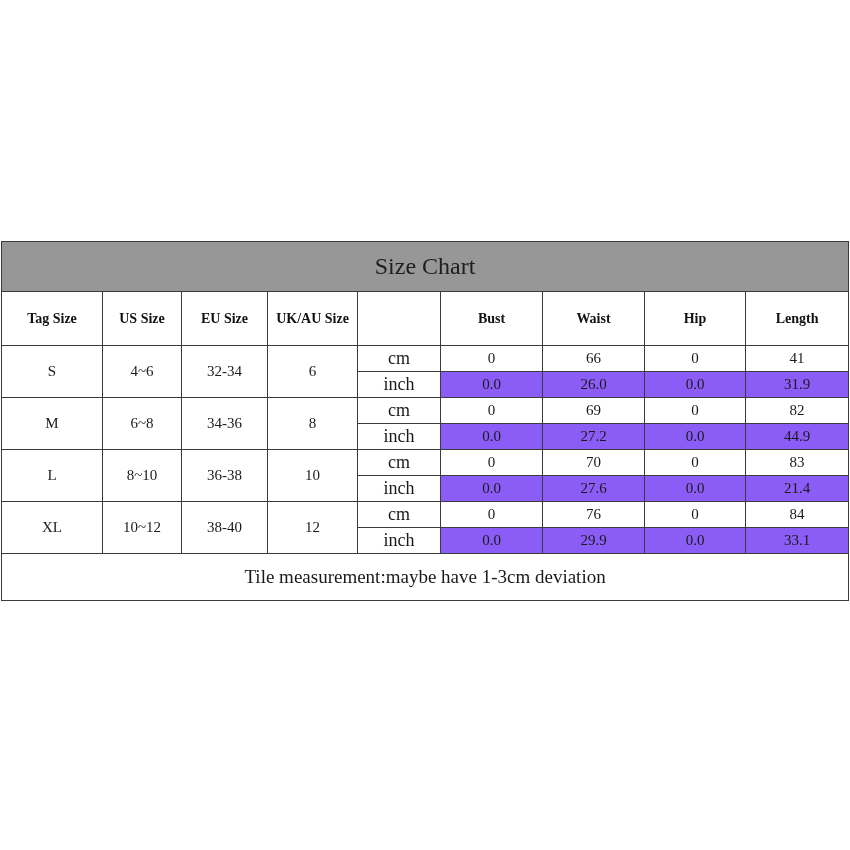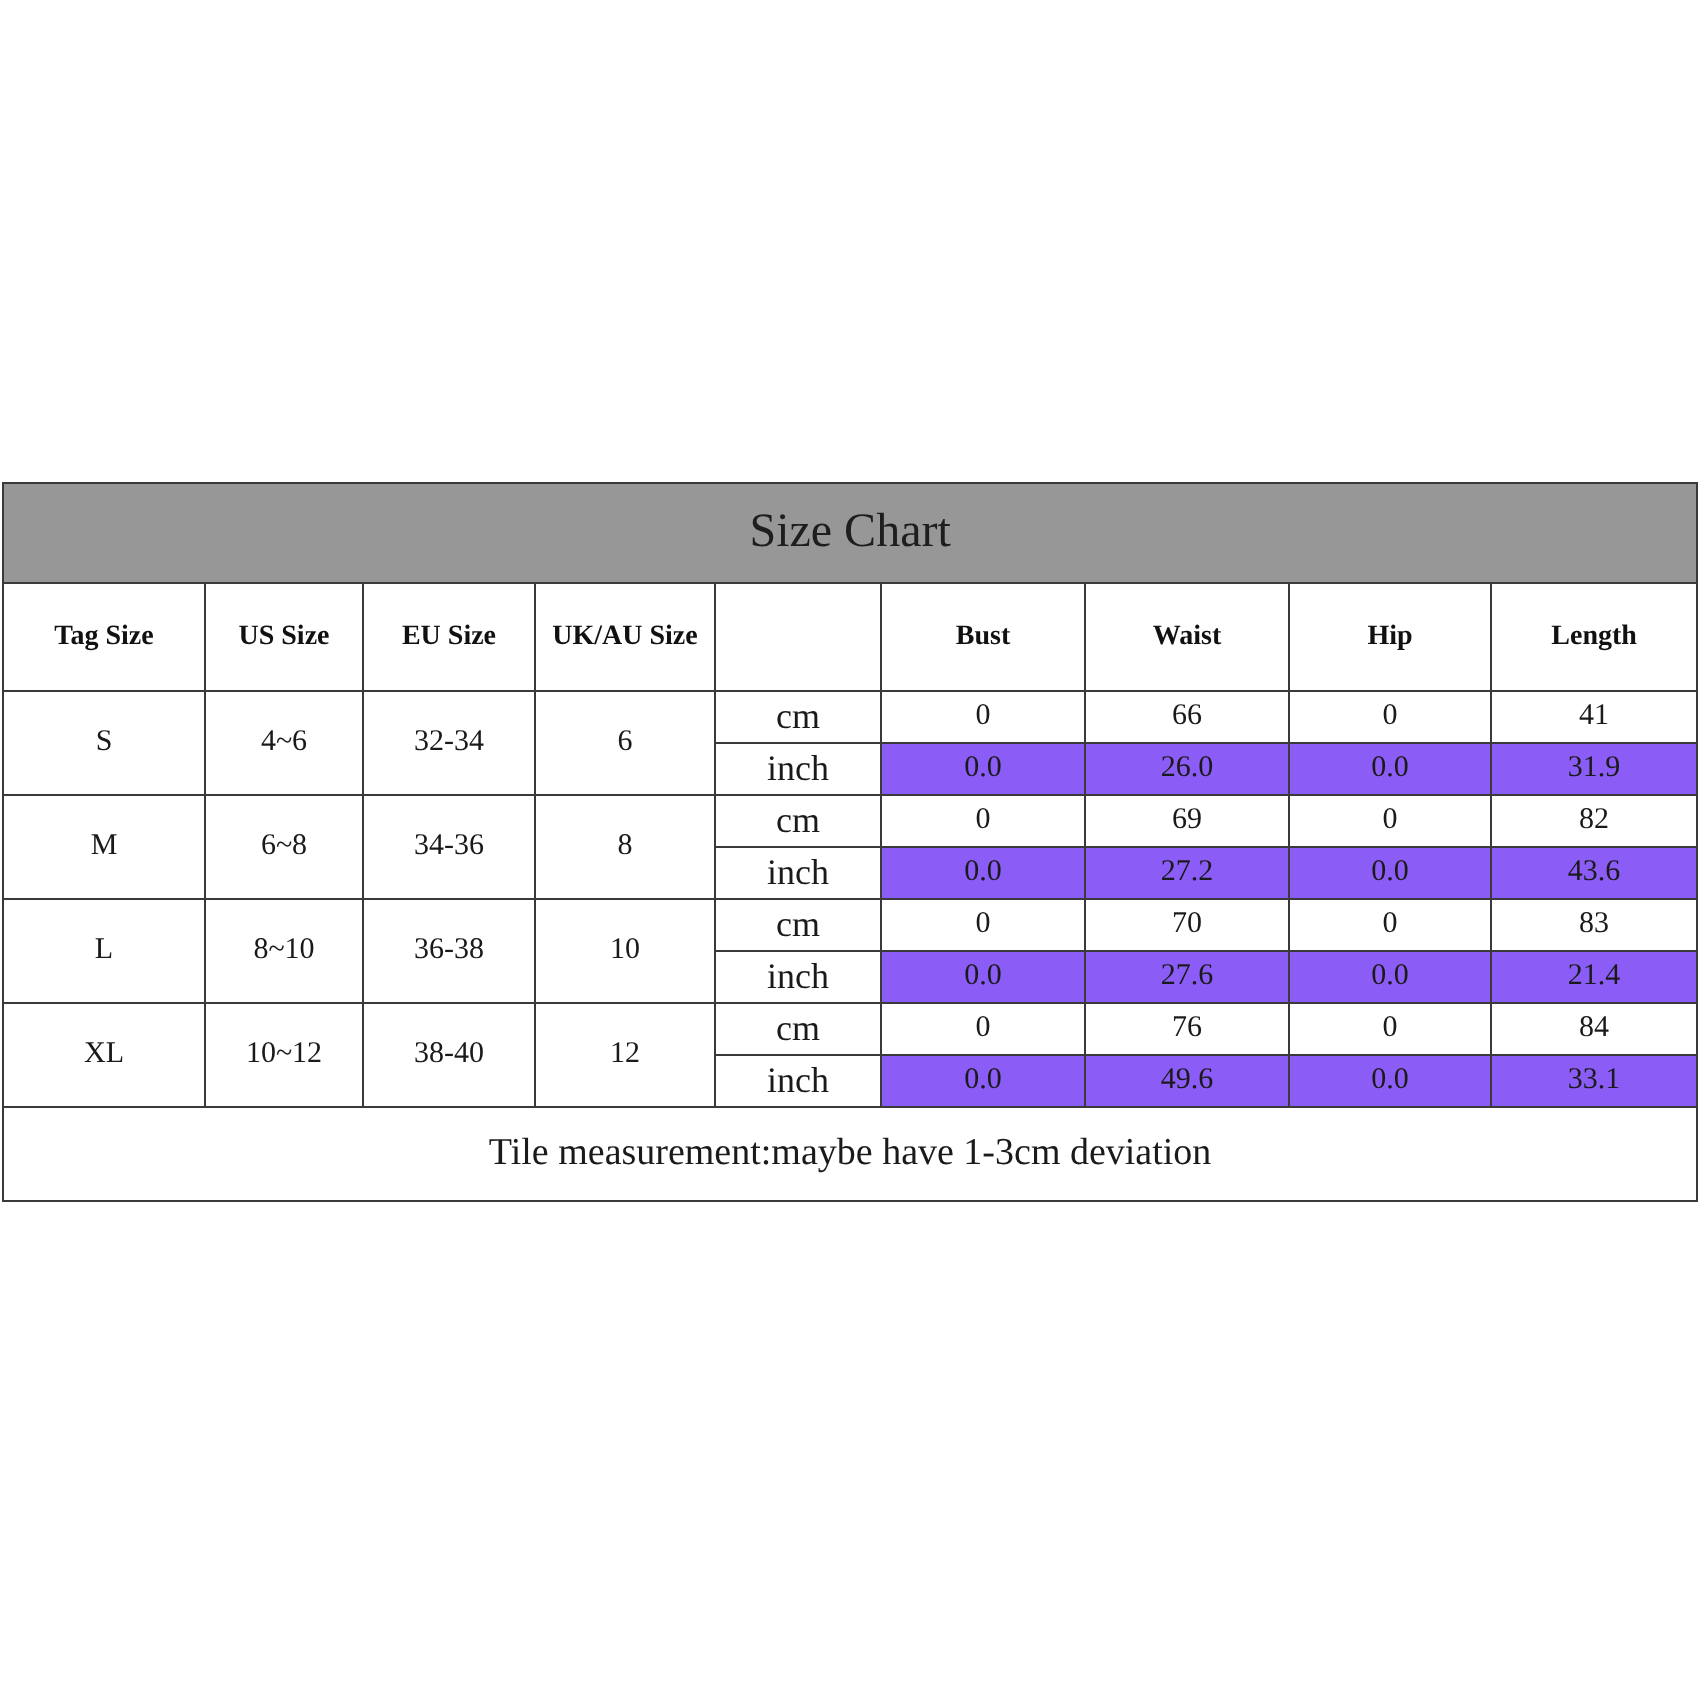--- a/index.html
+++ b/index.html
@@ -76,21 +76,21 @@
     <td class="val-cell">0</td>
     <td class="val-cell">69</td>
     <td class="val-cell">0</td>
     <td class="val-cell">82</td>
   </tr>
   <tr>
     <td class="unit-cell">inch</td>
     <td class="val-cell shaded">0.0</td>
     <td class="val-cell shaded">27.2</td>
     <td class="val-cell shaded">0.0</td>
-    <td class="val-cell shaded">43.6</td>
+    <td class="val-cell shaded">44.9</td>
   </tr>
 
   <tr>
     <td class="size-cell" rowspan="2">L</td>
     <td class="size-cell" rowspan="2">8~10</td>
     <td class="size-cell" rowspan="2">36-38</td>
     <td class="size-cell" rowspan="2">10</td>
     <td class="unit-cell">cm</td>
     <td class="val-cell">0</td>
     <td class="val-cell">70</td>
@@ -112,21 +112,21 @@
     <td class="size-cell" rowspan="2">12</td>
     <td class="unit-cell">cm</td>
     <td class="val-cell">0</td>
     <td class="val-cell">76</td>
     <td class="val-cell">0</td>
     <td class="val-cell">84</td>
   </tr>
   <tr>
     <td class="unit-cell">inch</td>
     <td class="val-cell shaded">0.0</td>
-    <td class="val-cell shaded">49.6</td>
+    <td class="val-cell shaded">29.9</td>
     <td class="val-cell shaded">0.0</td>
     <td class="val-cell shaded">33.1</td>
   </tr>
 
   <tr>
     <td class="foot-cell" colspan="9">Tile measurement:maybe have 1-3cm deviation</td>
   </tr>
 </tbody>
     </table>
 </div>

